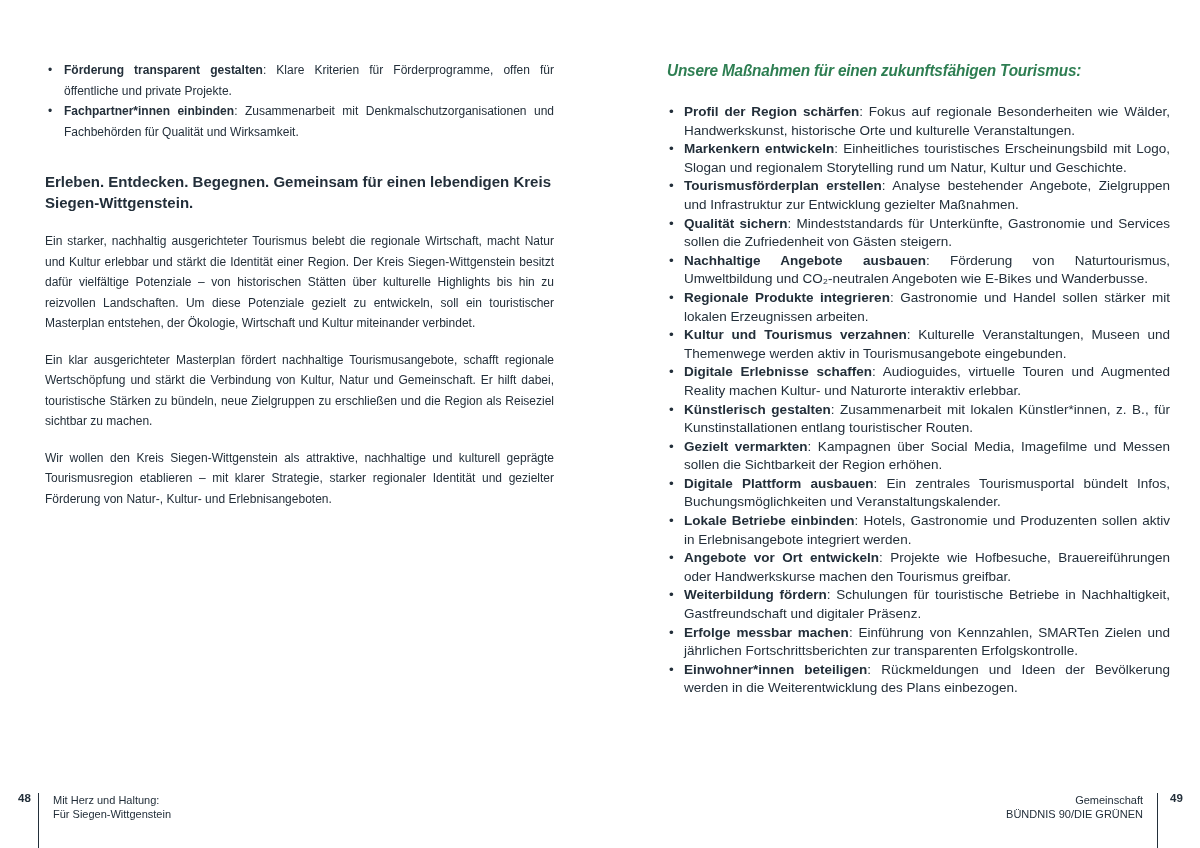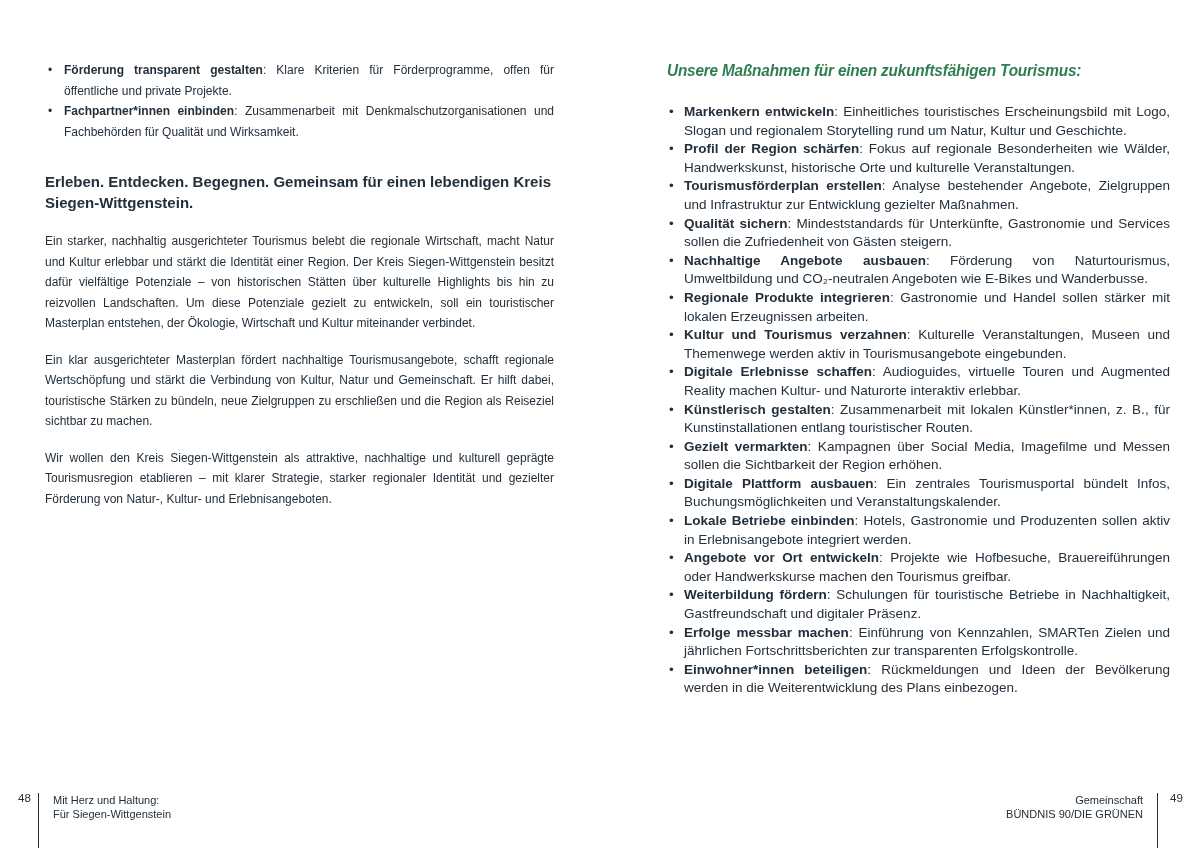--- a/index.html
+++ b/index.html
@@ -46,21 +46,21 @@
     letter-spacing: -0.2px;
     white-space: nowrap;
   }
   .col-right .body-text { font-size: 13.5px; line-height: 18.6px; }
   .col-right ul.bullets { margin-top: 23px; }
   .col-right ul.bullets li { padding-left: 17px; }
   .col-right ul.bullets li::before { left: 2px; }
 
   
   .footer { position: absolute; left: 0; top: 0; width: 1200px; height: 848px; pointer-events: none; }
-  .pageno { position: absolute; font-size: 11.5px; font-weight: normal; }
+  .pageno { position: absolute; font-size: 11.5px; font-weight: bold; }
   .pageno-left  { left: 18px;  top: 792px; }
   .pageno-right { left: 1170px; top: 792px; }
   .footer-rule {
     position: absolute; top: 793px; width: 1px; height: 55px;
     background: #232f3a;
   }
   .rule-left  { left: 38px; }
   .rule-right { left: 1157px; }
   .footer-text { position: absolute; top: 793px; font-size: 11px; line-height: 14px; }
   .footer-text-left  { left: 53px; text-align: left; }
@@ -81,22 +81,22 @@
 
     <p class="body-text">Ein starker, nachhaltig ausgerichteter Tourismus belebt die regionale Wirtschaft, macht Natur und Kultur erlebbar und stärkt die Identität einer Region. Der Kreis Siegen-Wittgenstein besitzt dafür vielfältige Potenziale – von historischen Stätten über kulturelle Highlights bis hin zu reizvollen Landschaften. Um diese Potenziale gezielt zu entwickeln, soll ein touristischer Masterplan entstehen, der Ökologie, Wirtschaft und Kultur miteinander verbindet.</p>
     <p class="body-text">Ein klar ausgerichteter Masterplan fördert nachhaltige Tourismusangebote, schafft regionale Wertschöpfung und stärkt die Verbindung von Kultur, Natur und Gemeinschaft. Er hilft dabei, touristische Stärken zu bündeln, neue Zielgruppen zu erschließen und die Region als Reiseziel sichtbar zu machen.</p>
     <p class="body-text">Wir wollen den Kreis Siegen-Wittgenstein als attraktive, nachhaltige und kulturell geprägte Tourismusregion etablieren – mit klarer Strategie, starker regionaler Identität und gezielter Förderung von Natur-, Kultur- und Erlebnisangeboten.</p>
   </section>
 
   <section class="col-right">
     <h3 style="color: rgb(46, 126, 82);">Unsere Maßnahmen für einen zukunftsfähigen Tourismus:</h3>
 
     <ul class="bullets body-text">
+      <li><span class="lead">Profil der Region schärfen</span><span>: Fokus auf regionale Besonderheiten wie Wälder, Handwerkskunst, historische Orte und kulturelle Veranstaltungen.</span></li>
       <li><span class="lead">Markenkern entwickeln</span><span>: Einheitliches touristisches Erscheinungsbild mit Logo, Slogan und regionalem Storytelling rund um Natur, Kultur und Geschichte.</span></li>
-      <li><span class="lead">Profil der Region schärfen</span><span>: Fokus auf regionale Besonderheiten wie Wälder, Handwerkskunst, historische Orte und kulturelle Veranstaltungen.</span></li>
       <li><span class="lead">Tourismusförderplan erstellen</span><span>: Analyse bestehender Angebote, Zielgruppen und Infrastruktur zur Entwicklung gezielter Maßnahmen.</span></li>
       <li><span class="lead">Qualität sichern</span><span>: Mindeststandards für Unterkünfte, Gastronomie und Services sollen die Zufriedenheit von Gästen steigern.</span></li>
       <li><span class="lead">Nachhaltige Angebote ausbauen</span><span>: Förderung von Naturtourismus, Umweltbildung und CO₂-neutralen Angeboten wie E-Bikes und Wanderbusse.</span></li>
       <li><span class="lead">Regionale Produkte integrieren</span><span>: Gastronomie und Handel sollen stärker mit lokalen Erzeugnissen arbeiten.</span></li>
       <li><span class="lead">Kultur und Tourismus verzahnen</span><span>: Kulturelle Veranstaltungen, Museen und Themenwege werden aktiv in Tourismusangebote eingebunden.</span></li>
       <li><span class="lead">Digitale Erlebnisse schaffen</span><span>: Audioguides, virtuelle Touren und Augmented Reality machen Kultur- und Naturorte interaktiv erlebbar.</span></li>
       <li><span class="lead">Künstlerisch gestalten</span><span>: Zusammenarbeit mit lokalen Künstler*innen, z. B., für Kunstinstallationen entlang touristischer Routen.</span></li>
       <li><span class="lead">Gezielt vermarkten</span><span>: Kampagnen über Social Media, Imagefilme und Messen sollen die Sichtbarkeit der Region erhöhen.</span></li>
       <li><span class="lead">Digitale Plattform ausbauen</span><span>: Ein zentrales Tourismusportal bündelt Infos, Buchungsmöglichkeiten und Veranstaltungskalender.</span></li>
       <li><span class="lead">Lokale Betriebe einbinden</span><span>: Hotels, Gastronomie und Produzenten sollen aktiv in Erlebnisangebote integriert werden.</span></li>

